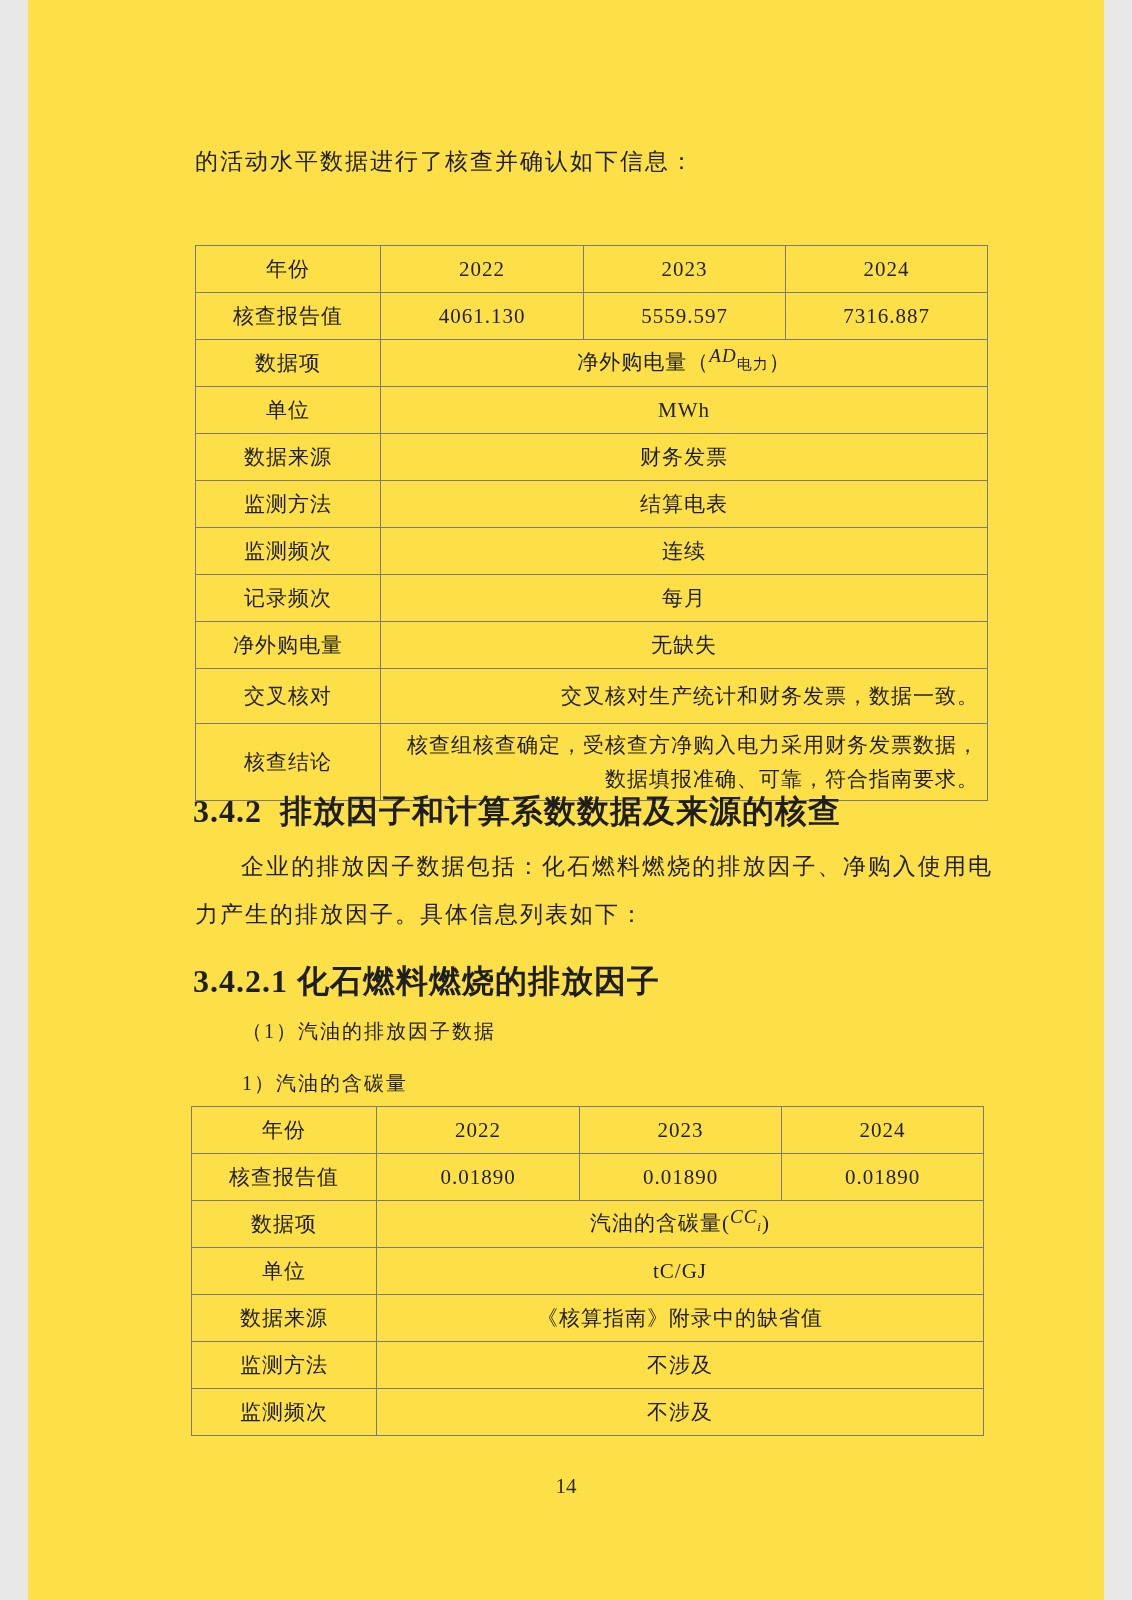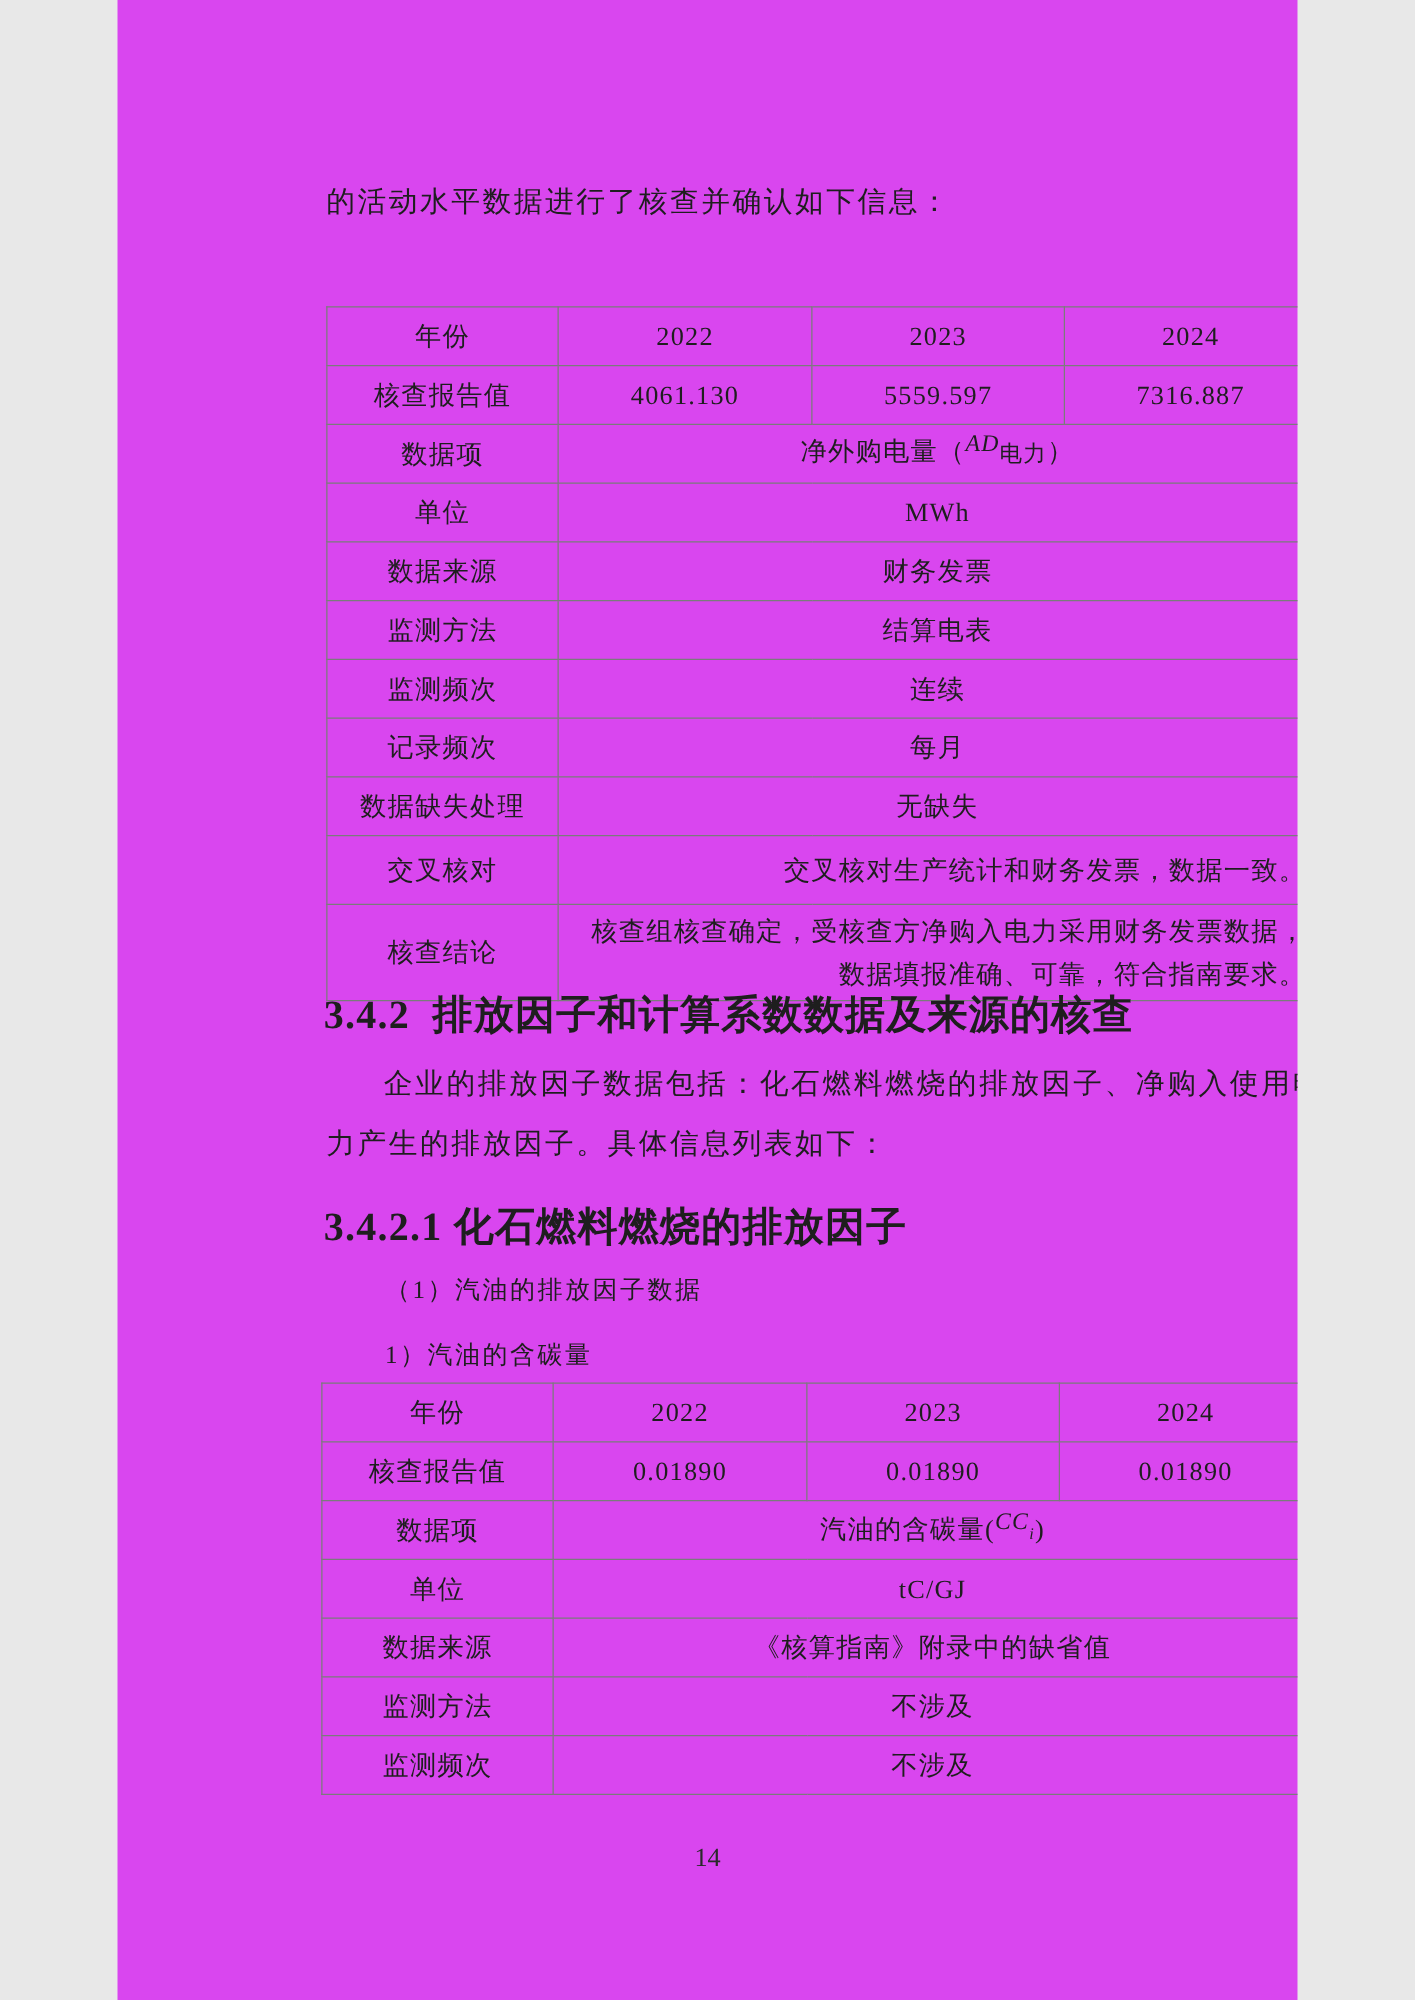--- a/index.html
+++ b/index.html
@@ -1,20 +1,20 @@
 <!DOCTYPE html>
 <html><head>
 <meta charset="utf-8">
 <style>
   html,body{margin:0;padding:0;background:#e8e8e8;}
   .page{
     position:relative;
-    width:944px;height:1600px;
+    width:1076px;height:1600px;
     margin:0 auto;
-    background:#d946ef;
+    background:#fde047;
     font-family:"Liberation Serif","DejaVu Serif",serif;
     color:#1e1e1e;
     overflow:hidden;
   }
   .intro{
     position:absolute;top:146px;left:167px;width:800px;
     font-size:23px;letter-spacing:2px;
   }
   table.vtab{
     border-collapse:collapse;
@@ -39,21 +39,21 @@
   td.tall{height:72px;line-height:34px;}
   .tab1{position:absolute;top:245px;left:167px;}
   .tab2{position:absolute;top:1106px;left:163px;}
   .fml{
     font-style:italic;
     position:relative;top:-7px;
     font-size:19px;
     white-space:nowrap;
   }
   .fml sub{
-    font-size:18px;
+    font-size:15px;
     position:relative;top:3px;
     font-style:normal;
   }
   .fml .sub-it{font-style:italic;font-size:13px;}
   .h1{
     position:absolute;left:165px;
     font-weight:bold;font-size:32px;
     letter-spacing:1px;
     white-space:nowrap;
   }
@@ -125,21 +125,21 @@
       </tr>
       <tr>
         <td>监测频次</td>
         <td colspan="3">连续</td>
       </tr>
       <tr>
         <td>记录频次</td>
         <td colspan="3">每月</td>
       </tr>
       <tr>
-        <td>数据缺失处理</td>
+        <td>净外购电量</td>
         <td colspan="3">无缺失</td>
       </tr>
       <tr>
         <td>交叉核对</td>
         <td colspan="3" class="left">交叉核对生产统计和财务发票，数据一致。</td>
       </tr>
       <tr>
         <td class="tall">核查结论</td>
         <td colspan="3" class="left tall">核查组核查确定，受核查方净购入电力采用财务发票数据，数据填报准确、可靠，符合指南要求。</td>
       </tr>

